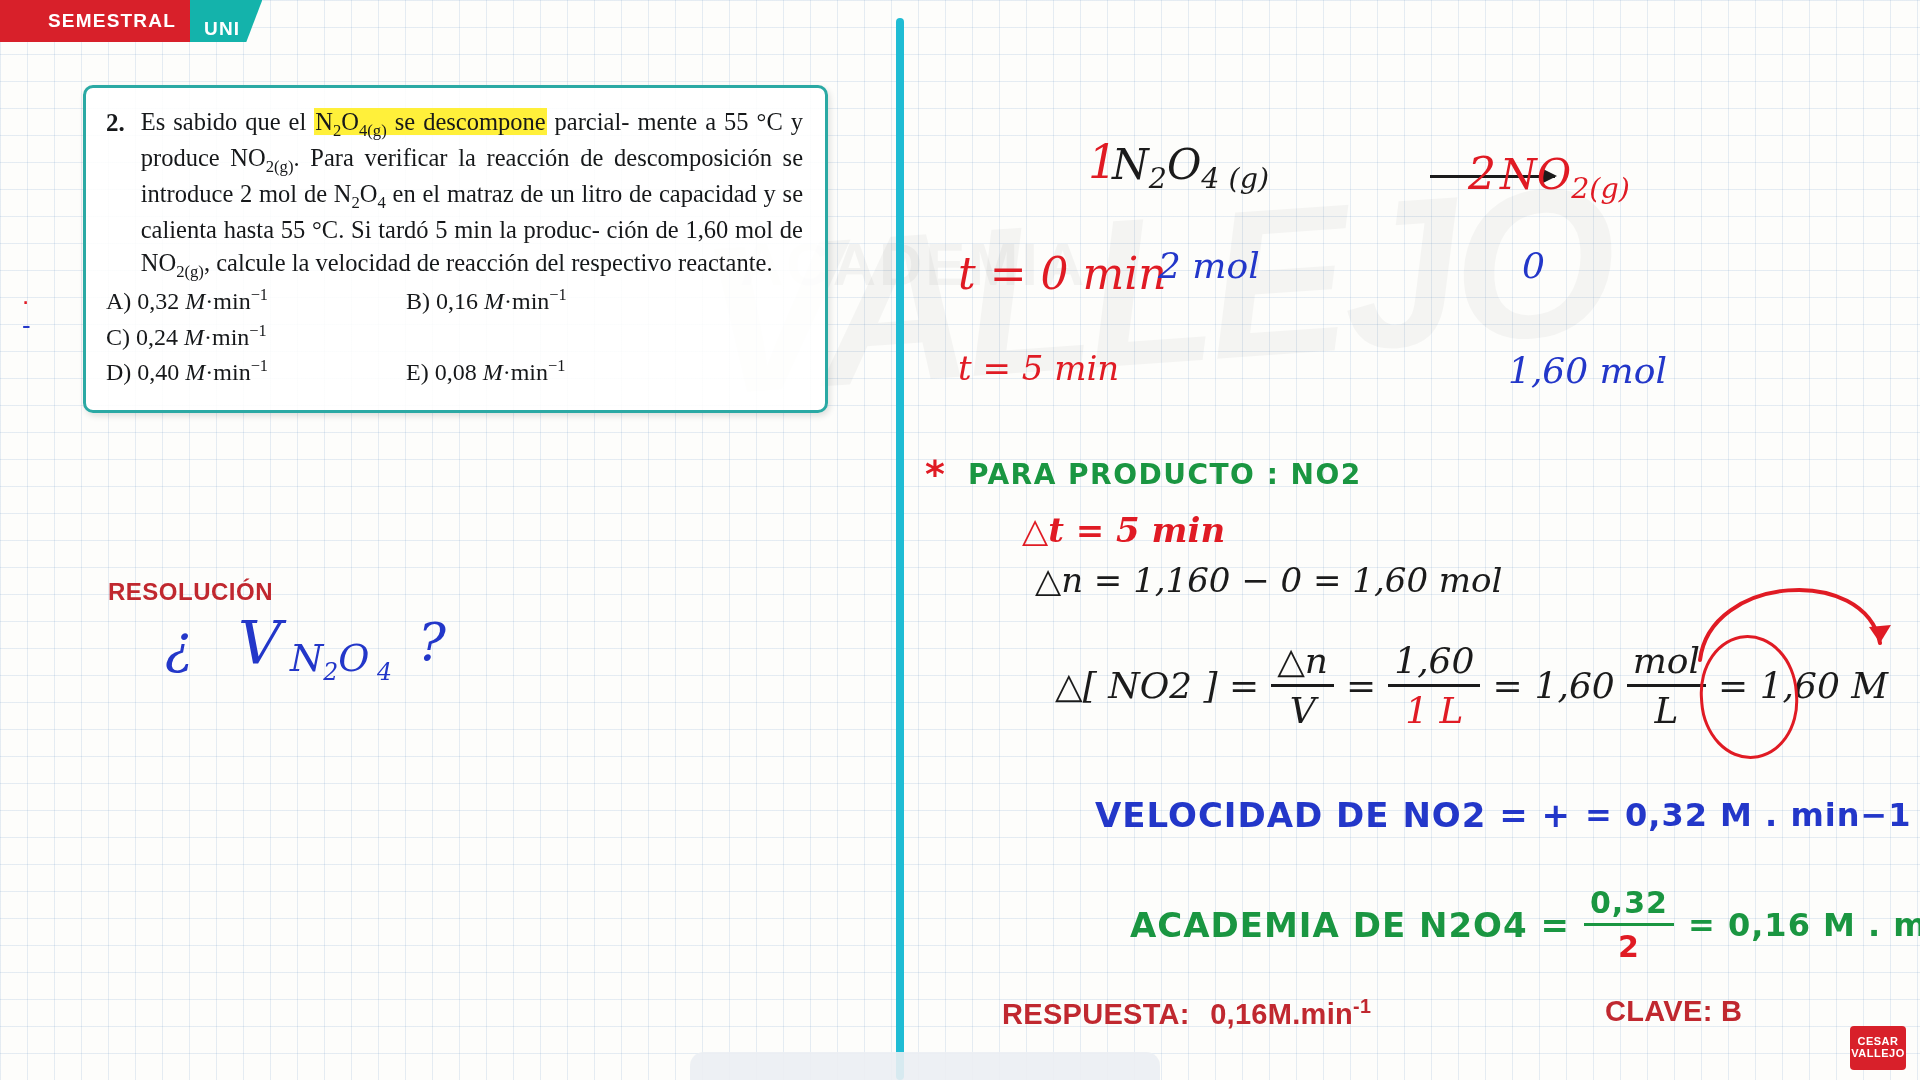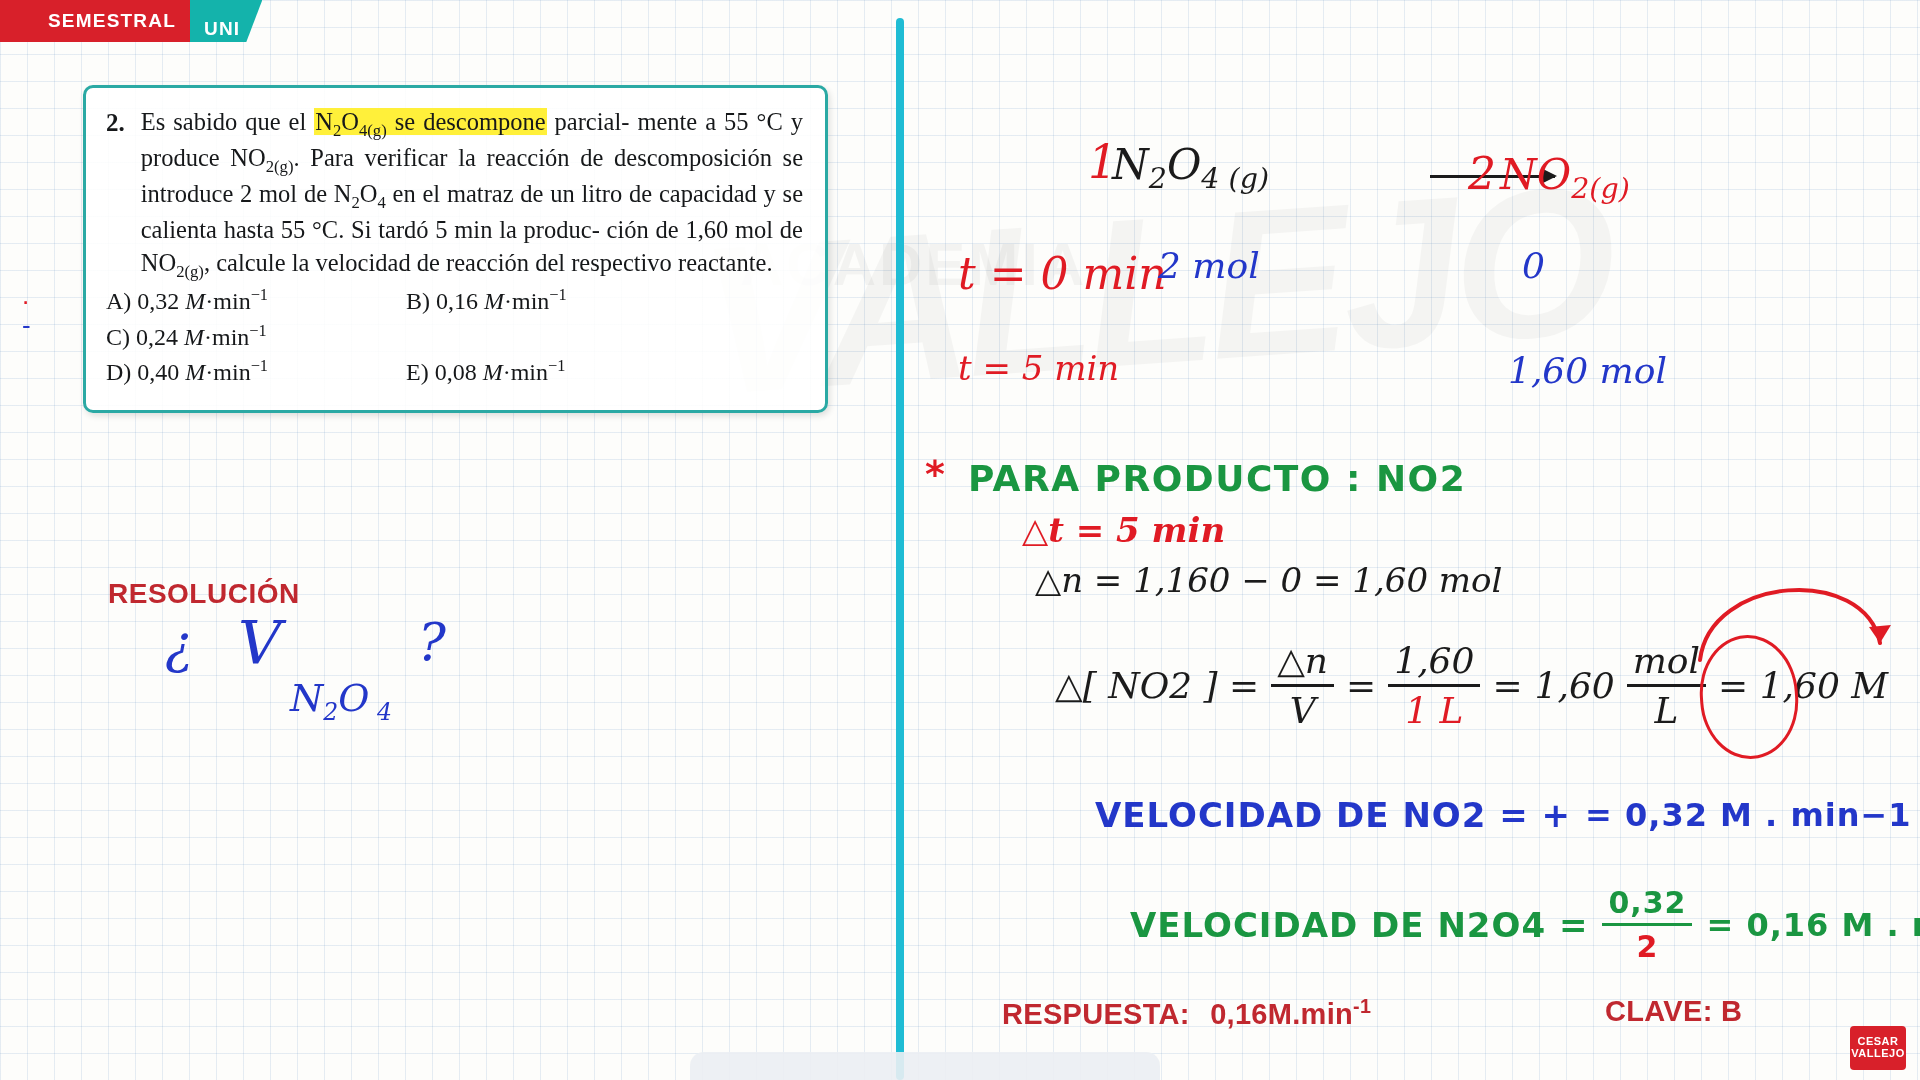--- a/index.html
+++ b/index.html
@@ -112,21 +112,21 @@
   }
   .optrow { display: flex; }
   .opt { width: 300px; }
   .opt i { font-style: italic; }
   
   .reso {
     position: absolute;
     left: 108px; top: 578px;
     color: #c0282f;
     font-weight: bold;
-    font-size: 28px;
+    font-size: 24px;
     letter-spacing: 0.5px;
   }
   
   .hw {
     position: absolute;
     font-family: "DejaVu Sans", sans-serif;
     white-space: nowrap;
   }
   .blue   { color: #2337c9; }
   .red    { color: #e01b24; }
@@ -260,38 +260,38 @@
         <div class="opt">D) 0,40 <i>M</i>·min<sup>−1</sup></div>
         <div class="opt">E) 0,08 <i>M</i>·min<sup>−1</sup></div>
       </div>
     </div>
   </div>
 
   <div class="reso">RESOLUCIÓN</div>
 
   <div class="hw blue cursive" style="left:165px; top:615px; font-size:52px;">¿</div>
   <div class="hw blue cursive" style="left:238px; top:608px; font-size:60px;">V</div>
-  <div class="hw blue cursive" style="left:290px; top:636px; font-size:38px;margin-top:40px;">N<sub style="font-size:0.62em">2</sub>O<sub style="font-size:0.62em"> 4</sub></div>
+  <div class="hw blue cursive" style="left:290px; top:636px; font-size:38px;">N<sub style="font-size:0.62em">2</sub>O<sub style="font-size:0.62em"> 4</sub></div>
   <div class="hw blue cursive" style="left:418px; top:612px; font-size:52px;">?</div>
 
   <div class="hw red cursive" style="left:1088px; top:135px; font-size:46px;">1</div>
   <div class="hw cursive" style="left:1112px; top:140px; font-size:42px; color:#1b1b1b;">N<sub>2</sub>O<sub>4 (g)</sub></div>
   <div class="rxn-arrow"></div>
   <div class="hw red cursive" style="left:1468px; top:148px; font-size:44px;">2</div>
   <div class="hw red cursive" style="left:1500px; top:150px; font-size:42px;">NO<sub>2(g)</sub></div>
 
   <div class="hw red cursive" style="left:958px; top:248px; font-size:44px;">t = 0 min</div>
   <div class="hw blue cursive" style="left:1158px; top:245px; font-size:36px;">2 mol</div>
   <div class="hw blue cursive" style="left:1522px; top:245px; font-size:36px;">0</div>
 
   <div class="hw red cursive" style="left:958px; top:348px; font-size:34px;">t = 5 min</div>
   <div class="hw blue cursive" style="left:1508px; top:350px; font-size:36px;">1,60 mol</div>
 
   <div class="hw red" style="left:925px; top:452px; font-size:38px; font-weight:bold;">*</div>
-  <div class="hw green" style="left:968px; top:458px; font-size:36px; font-weight:bold; letter-spacing:1.5px;">PARA PRODUCTO : NO2</div>
+  <div class="hw green" style="left:968px; top:458px; font-size:28px; font-weight:bold; letter-spacing:1.5px;">PARA PRODUCTO : NO2</div>
 
   <div class="hw red cursive" style="left:1022px; top:510px; font-size:34px; font-weight:bold;">△t = 5 min</div>
 
   <div class="hw cursive" style="left:1035px; top:560px; font-size:34px; color:#1b1b1b;">△n = 1,160 − 0    = 1,60 mol</div>
 
   <div class="hw cursive" style="left:1055px; top:640px; font-size:36px; color:#1b1b1b; display:flex; align-items:center; gap:12px;">
     <span>△[ NO2 ] =</span>
     <span class="frac">
       <span class="num">△n</span>
       <span class="bar"></span>
@@ -318,21 +318,21 @@
     <path d="M10 95 C 20 10, 175 0, 190 78" stroke="#e01b24" stroke-width="4" fill="none" stroke-linecap="round"></path>
     <path d="M190 78 l -11 -16 l 22 -2 z" fill="#e01b24"></path>
   </svg>
 
   <div class="hw blue" style="left:1095px; top:795px; font-size:28px; font-weight:bold; letter-spacing:1px; display:flex; align-items:center; gap:14px;">
     <span style="font-size:34px;">VELOCIDAD DE NO2  = +</span>
     <span style="font-size:32px;">= 0,32 M . min−1</span>
   </div>
 
   <div class="hw green" style="left:1130px; top:885px; font-size:28px; font-weight:bold; letter-spacing:1px; display:flex; align-items:center; gap:14px;">
-    <span style="font-size:34px;">VELOCIDAD DE N2O4 =</span>
+    <span style="font-size:34px;">ACADEMIA DE N2O4 =</span>
     <span class="frac" style="font-size:30px;">
       <span class="num">0,32</span>
       <span class="bar"></span>
       <span class="den red">2</span>
     </span>
     <span style="font-size:32px;">= 0,16 M . min−1</span>
   </div>
 
   <div class="bottombar"></div>
 

